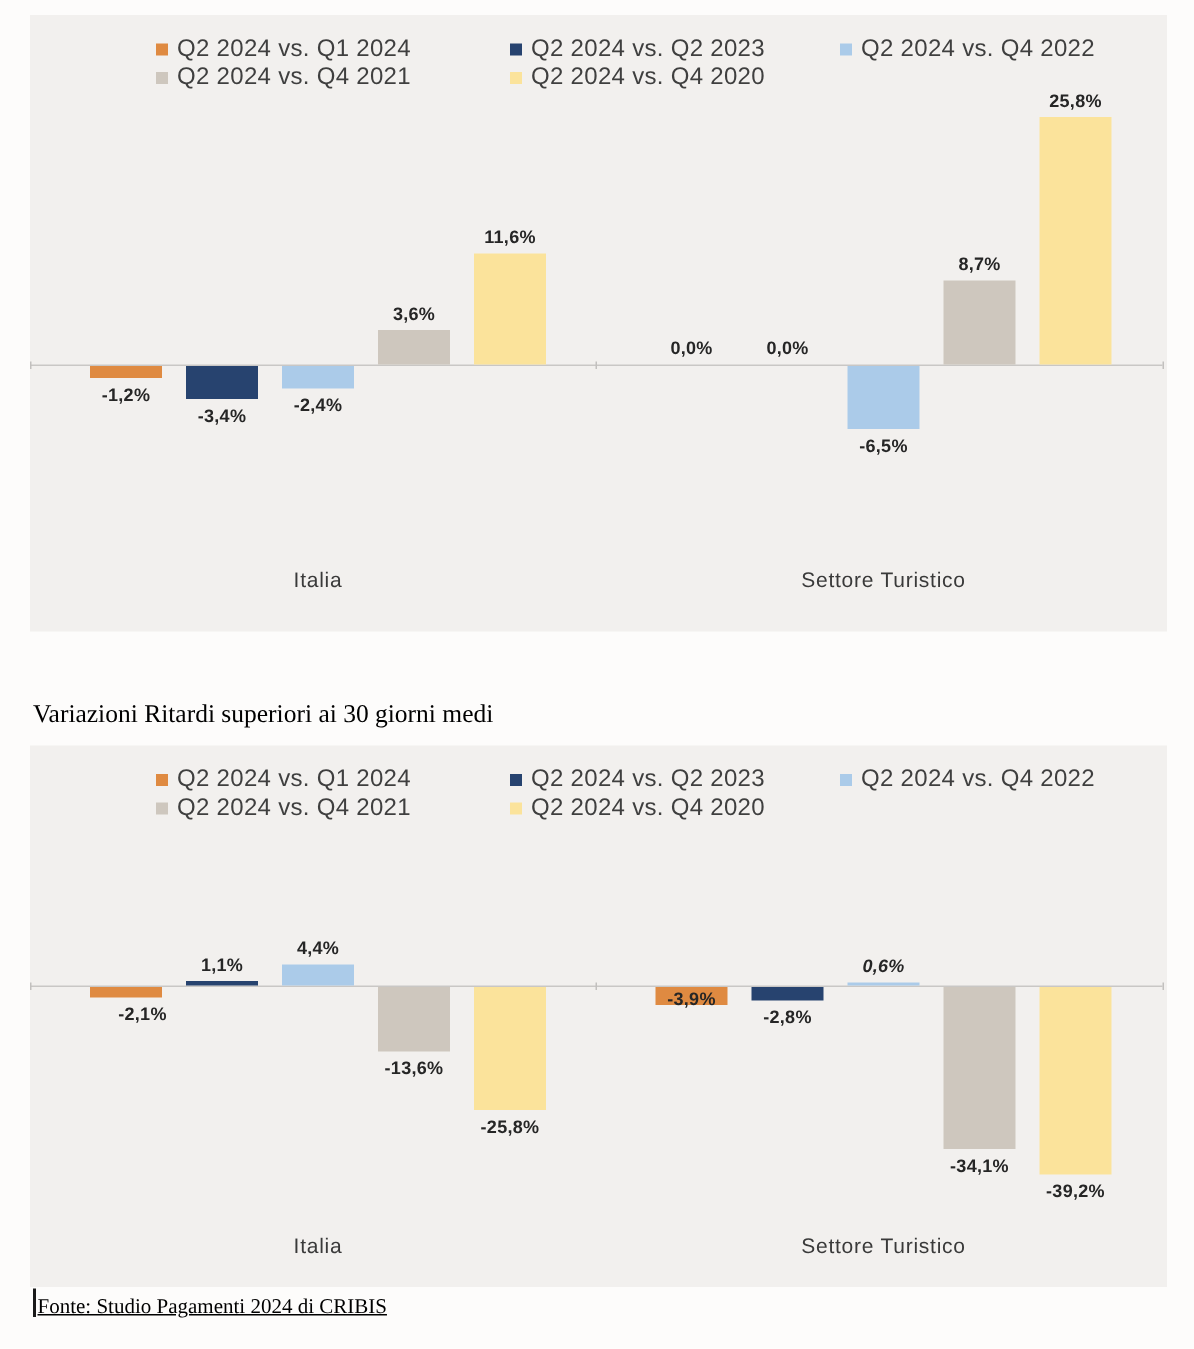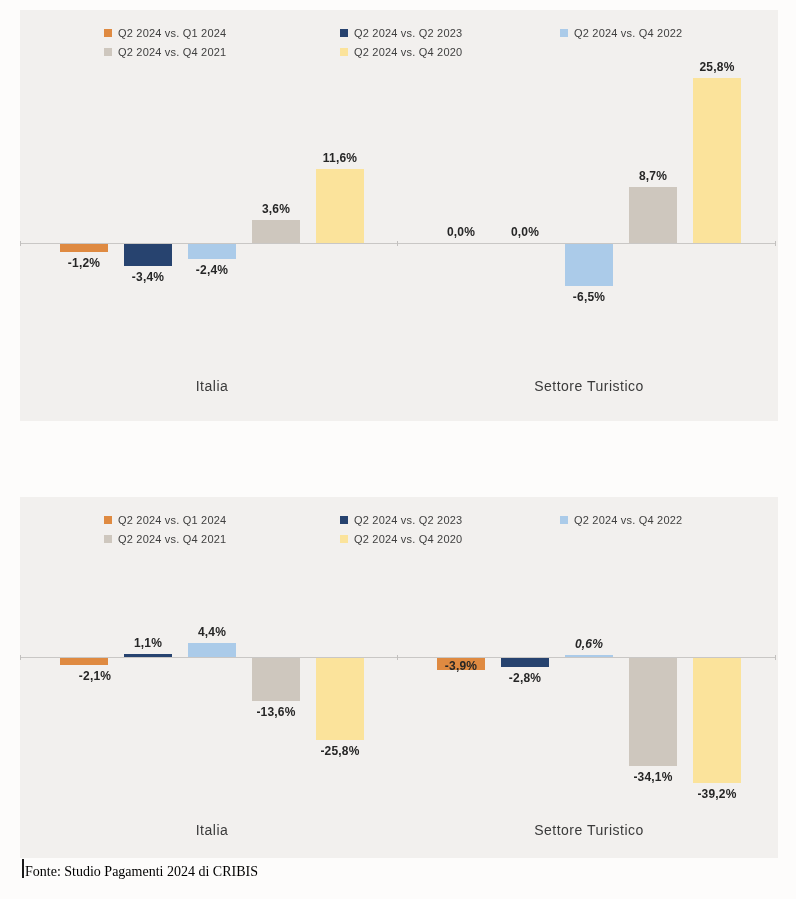--- a/index.html
+++ b/index.html
@@ -24,21 +24,21 @@
   .legend{
     position:absolute;
     left:84px;top:14px;
     display:grid;
     grid-template-columns:236px 220px 1fr;
     row-gap:1px;
   }
   .legend-item{
     display:flex;align-items:center;gap:6px;
     height:18px;
-    font-size:11px;color:#3f3f3f;
+    font-size:16px;color:#3f3f3f;
     letter-spacing:0.2px;
     white-space:nowrap;
   }
   .legend-marker{
     width:8px;height:8px;flex:0 0 8px;
   }
   .plot{position:absolute;left:0;top:0;width:758px;height:100%;}
   .axis-line{position:absolute;left:0;width:755px;height:1px;background:#c9c7c5;}
   .axis-tick{position:absolute;width:1px;height:5px;background:#c2c0be;}
   .bar{position:absolute;}
@@ -56,21 +56,21 @@
     letter-spacing:0.5px;
   }
   #section-title{
     position:absolute;left:22px;top:466px;
     font-family:"Liberation Serif", serif;
     font-size:17px;color:#000000;
   }
   #source-note{
     position:absolute;left:25px;top:864px;
     font-family:"Liberation Serif", serif;
-    font-size:14px;color:#000000;
+    font-size:14px;color:#000000;text-decoration:underline;
   }
   #text-cursor{
     position:absolute;left:22px;top:859px;
     width:2px;height:19px;background:#1a1a1a;
   }
 </style>
 </head>
 <body>
 
 <div id="stage">
@@ -119,20 +119,21 @@
         <div class="bar" style="left: 545px; width: 48px; background: rgb(171, 203, 233); height: 42px; top: 234px;"></div>
         <div class="bar-value-label" style="left: 529px; top: 280px;">-6,5%</div>
         <div class="bar" style="left: 609px; width: 48px; background: rgb(206, 199, 190); height: 56px; top: 177px;"></div>
         <div class="bar-value-label" style="left: 593px; top: 159px;">8,7%</div>
         <div class="bar" style="left: 673px; width: 48px; background: rgb(251, 227, 155); height: 165px; top: 68px;"></div>
         <div class="bar-value-label" style="left: 657px; top: 50px;">25,8%</div>
         <div class="category-label" style="left: 469px; top: 368px;">Settore Turistico</div>
       </div>
   </div>
 
+  <div id="section-title">Variazioni Ritardi superiori ai 30 giorni medi</div>
 
   <div class="panel" id="panel-1" style="background: rgb(242, 240, 238);">
     <div class="legend" id="legend-1">
         <div class="legend-item">
           <div class="legend-marker" style="background: rgb(223, 138, 65);"></div>
           <div class="">Q2 2024 vs. Q1 2024</div>
         </div>
         <div class="legend-item">
           <div class="legend-marker" style="background: rgb(39, 67, 111);"></div>
           <div class="">Q2 2024 vs. Q2 2023</div>

